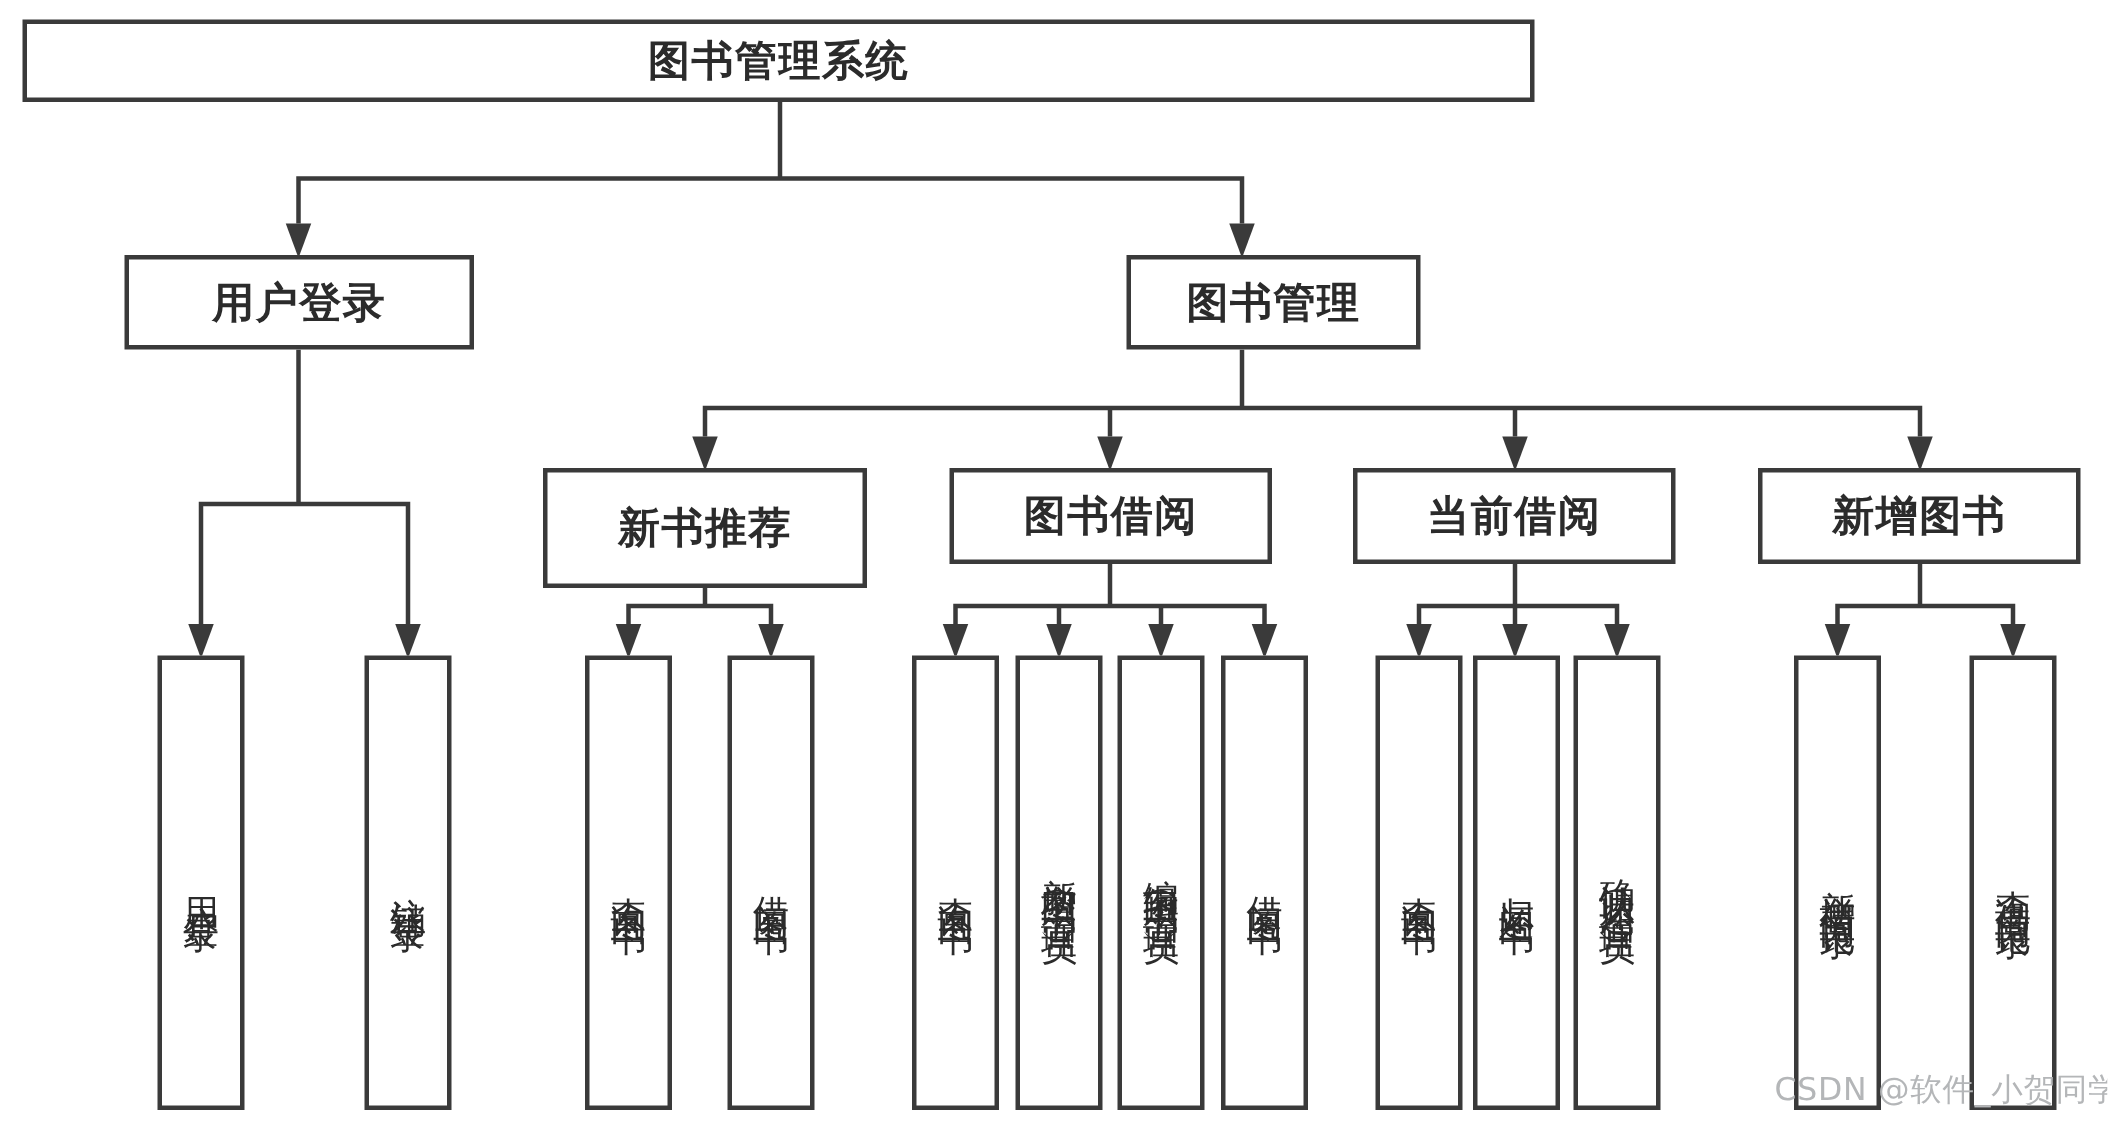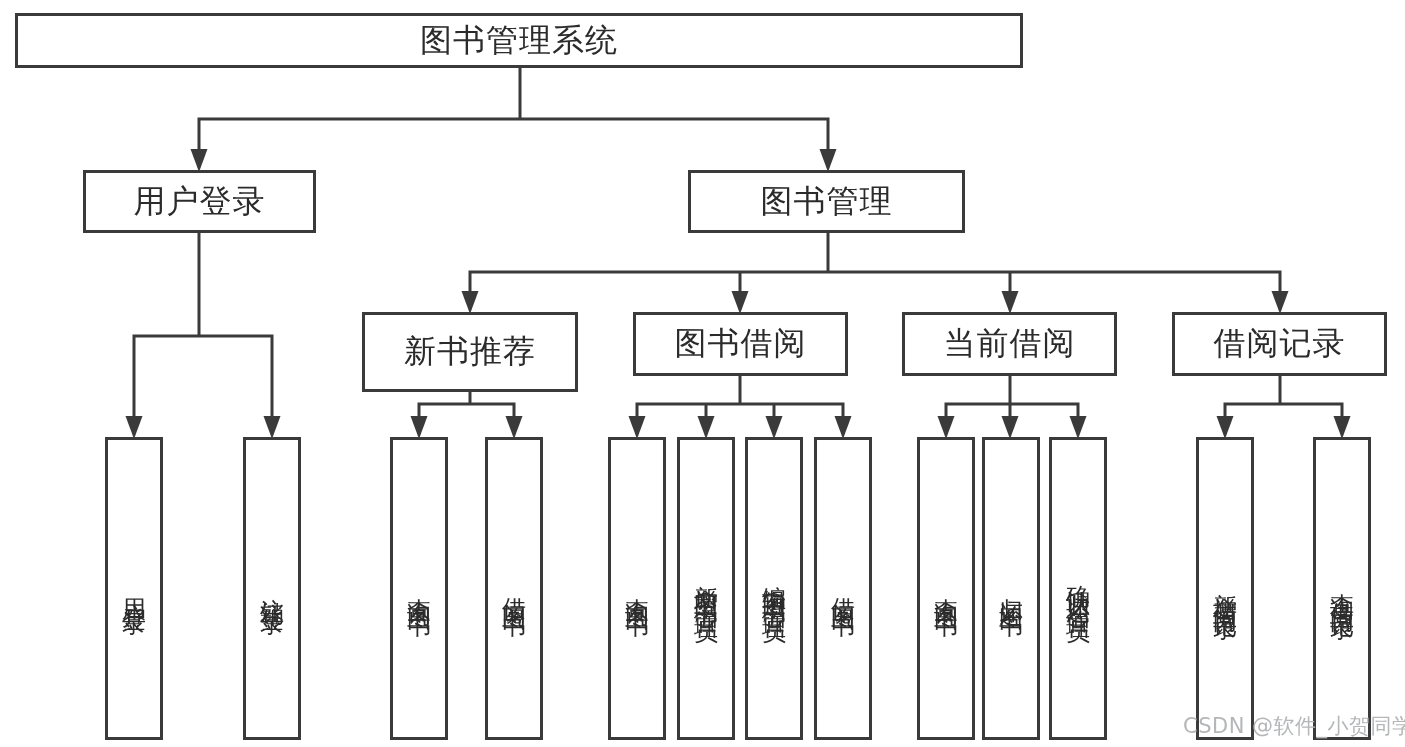--- a/index.html
+++ b/index.html
@@ -21,21 +21,21 @@
   .connector-layer polygon{fill:var(--line);stroke:none;}
   .node{
     position:absolute;
     box-sizing:border-box;
     border:3px solid var(--line);
     background:var(--background);
     display:flex;align-items:center;justify-content:center;
     color:var(--text);
     z-index:2;
   }
-  .node.h{font-size:32px;letter-spacing:1px;white-space:nowrap;}
+  .node.h{font-size:28px;letter-spacing:1px;white-space:nowrap;font-weight:bold;}
   .node.v{font-size:24px;}
   .node.v .lbl{
     writing-mode:vertical-rl;
     text-orientation:mixed;
     letter-spacing:5px;
     line-height:1;
     white-space:nowrap;
   }
   .watermark{
     position:absolute;
@@ -103,35 +103,35 @@
     </g>
   </svg>
 
   <div class="node h" style="left:15px;top:13px;width:1008px;height:55px">
     <span class="lbl">图书管理系统</span>
   </div>
 
   <div class="node h" style="left:83px;top:170px;width:233px;height:63px">
     <span class="lbl">用户登录</span>
   </div>
-  <div class="node h" style="left:688px;top:170px;width:277px;height:63px">
+  <div class="node h" style="left:751px;top:170px;width:196px;height:63px">
     <span class="lbl">图书管理</span>
   </div>
 
   <div class="node h" style="left:362px;top:312px;width:216px;height:80px">
     <span class="lbl">新书推荐</span>
   </div>
   <div class="node h" style="left:902px;top:312px;width:215px;height:64px">
     <span class="lbl">当前借阅</span>
   </div>
   <div class="node h" style="left:633px;top:312px;width:215px;height:64px">
     <span class="lbl">图书借阅</span>
   </div>
   <div class="node h" style="left:1172px;top:312px;width:215px;height:64px">
-    <span class="lbl">借阅记录</span>
+    <span class="lbl">新增图书</span>
   </div>
 
   <div class="node v" style="left:105px;top:437px;width:58px;height:303px">
     <span class="lbl">用户登录</span>
   </div>
   <div class="node v" style="left:243px;top:437px;width:58px;height:303px">
     <span class="lbl">注销登录</span>
   </div>
 
   <div class="node v" style="left:390px;top:437px;width:58px;height:303px">

